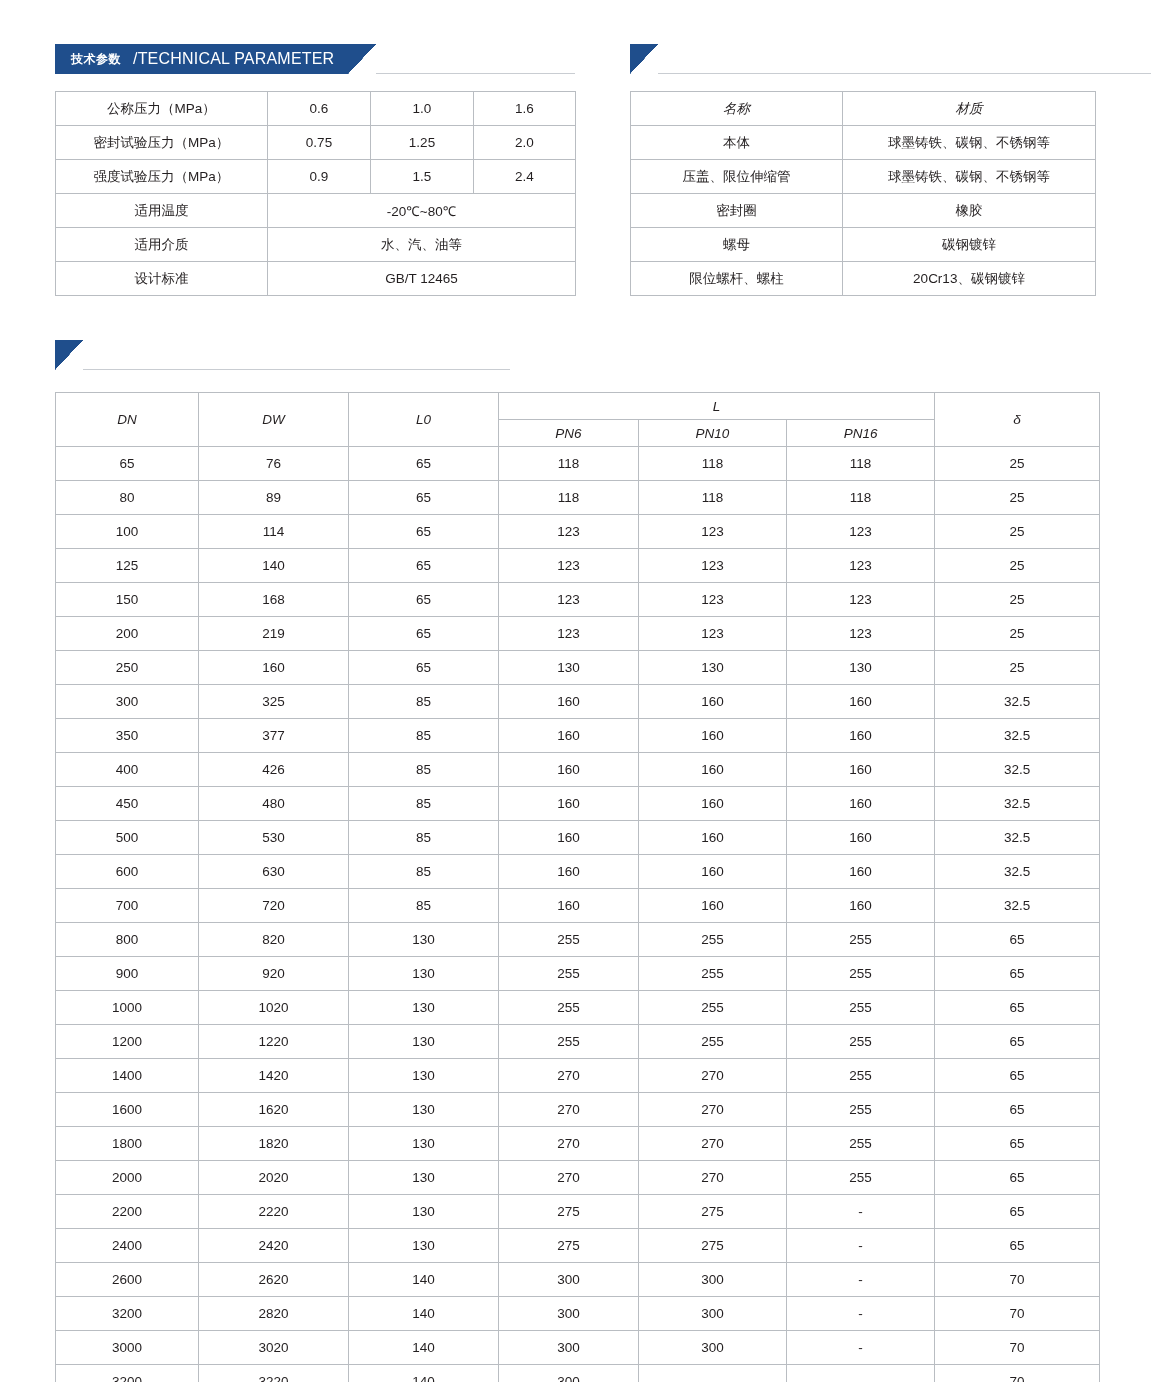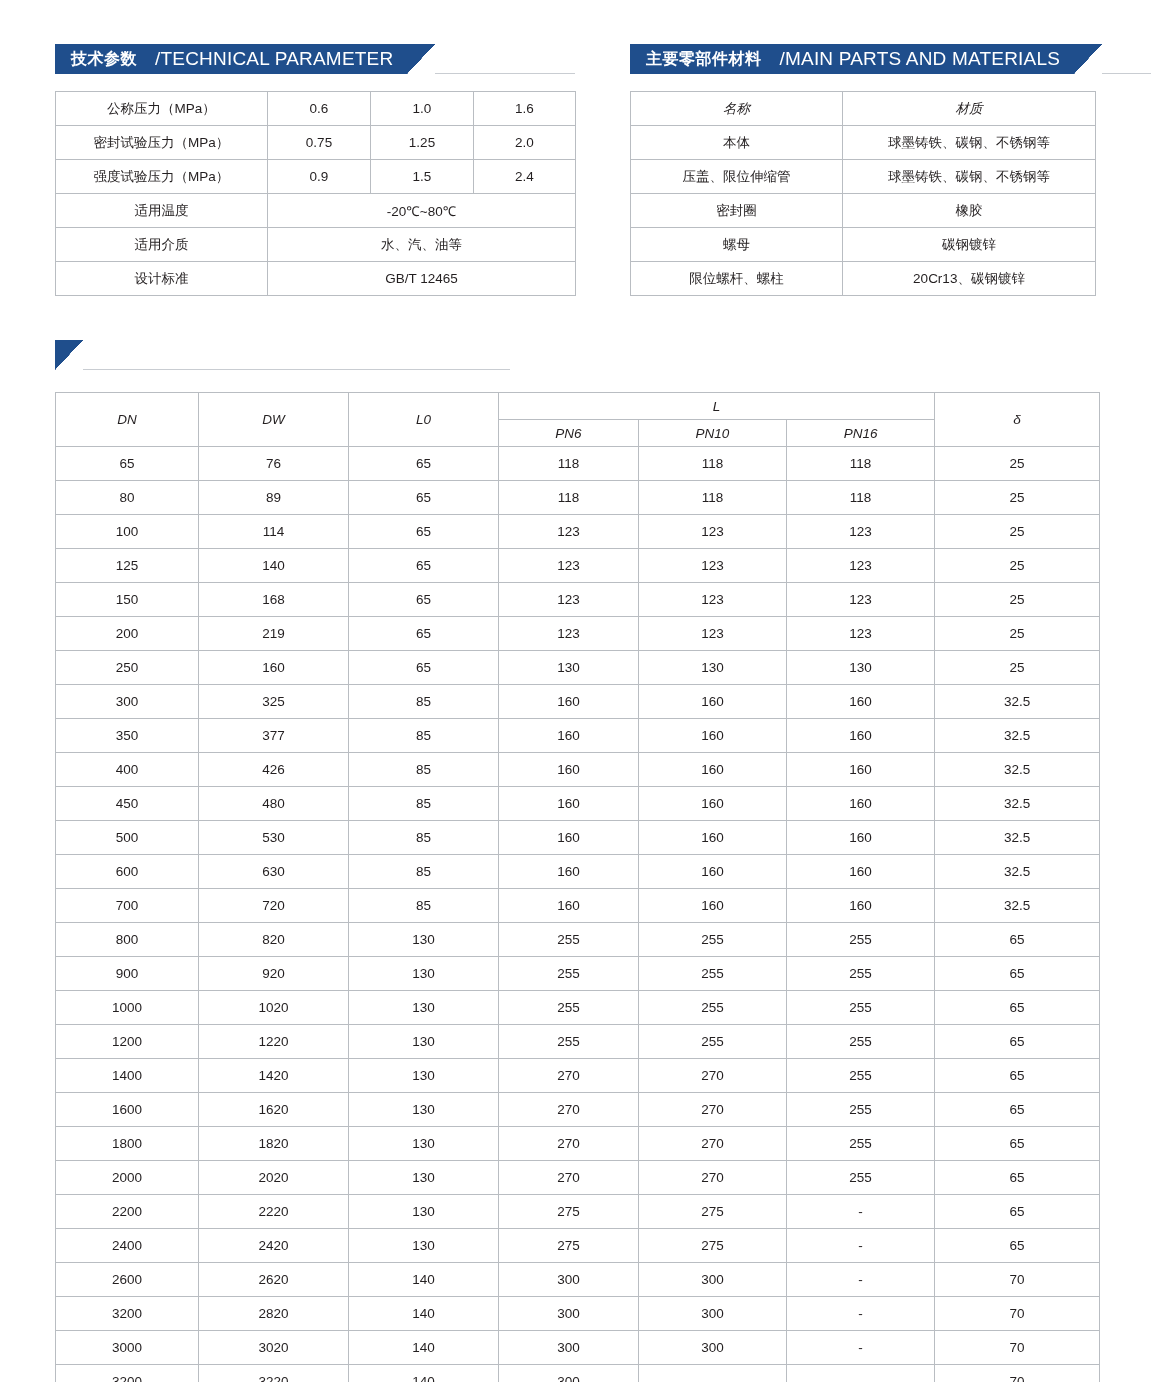--- a/index.html
+++ b/index.html
@@ -25,28 +25,28 @@
   }
   .section-head .bar {
     background: #1f4e8c;
     display: flex;
     align-items: center;
     padding: 0 14px 0 16px;
     color: #ffffff;
     white-space: nowrap;
   }
   .section-head .bar .cn {
-    font-size: 16px;
+    font-size: 12px;
     font-weight: bold;
     letter-spacing: 0.5px;
   }
   .section-head .bar .en {
-    font-size: 19px;
+    font-size: 16px;
     font-weight: normal;
-    margin-left: 18px;
+    margin-left: 12px;
     letter-spacing: 0.2px;
   }
   .section-head .tail {
     width: 28px;
     background: linear-gradient(to bottom right, #1f4e8c 50%, transparent 50.2%);
   }
   .section-head .rule {
     flex: 1;
     align-self: flex-end;
     border-bottom: 1px solid #c9cdd2;
@@ -160,24 +160,20 @@
           <tr>
             <td class="lbl">设计标准</td>
             <td colspan="3">GB/T 12465</td>
           </tr>
         </tbody>
     </table>
   </div>
 
   <div class="col-right">
     <div class="section-head">
-      <div class="bar">
-        <span class="cn">主要零部件材料</span>
-        <span class="en">/MAIN PARTS AND MATERIALS</span>
-      </div>
       <div class="tail"></div>
       <div class="rule"></div>
     </div>
 
     <table class="grid tbl-mat">
       <colgroup>
           <col style="width:212px">
           <col style="width:253px">
         </colgroup>
       <thead>

